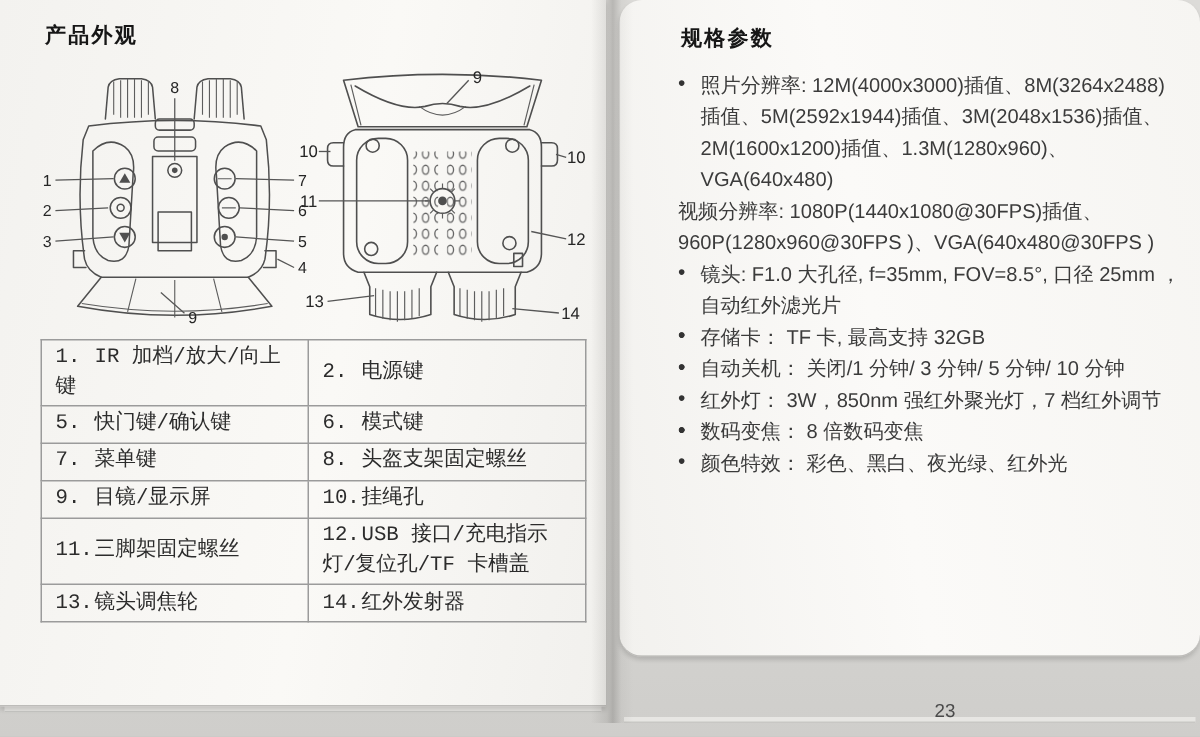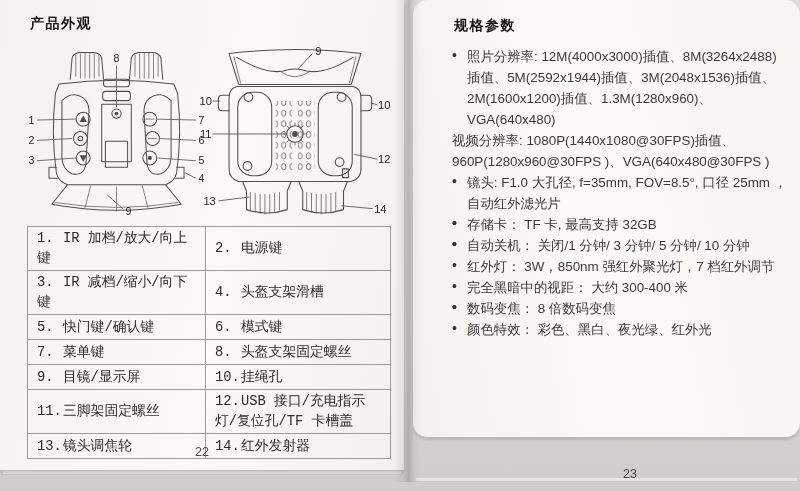--- a/index.html
+++ b/index.html
@@ -208,24 +208,20 @@
       <colgroup>
           <col class="c1">
           <col>
         </colgroup>
       <tbody>
         <tr>
           <td><span class="pnum">1.</span><span>IR 加档/放大/向上键</span></td>
           <td><span class="pnum">2.</span><span>电源键</span></td>
         </tr>
         <tr>
-          <td><span class="pnum">3.</span><span>IR 减档/缩小/向下键</span></td>
-          <td><span class="pnum">4.</span><span>头盔支架滑槽</span></td>
-        </tr>
-        <tr>
           <td><span class="pnum">5.</span><span>快门键/确认键</span></td>
           <td><span class="pnum">6.</span><span>模式键</span></td>
         </tr>
         <tr>
           <td><span class="pnum">7.</span><span>菜单键</span></td>
           <td><span class="pnum">8.</span><span>头盔支架固定螺丝</span></td>
         </tr>
         <tr>
           <td><span class="pnum">9.</span><span>目镜/显示屏</span></td>
           <td><span class="pnum">10.</span><span>挂绳孔</span></td>
@@ -234,21 +230,20 @@
           <td><span class="pnum">11.</span><span>三脚架固定螺丝</span></td>
           <td><span class="pnum">12.</span><span>USB 接口/充电指示灯/复位孔/TF 卡槽盖</span></td>
         </tr>
         <tr>
           <td><span class="pnum">13.</span><span>镜头调焦轮</span></td>
           <td><span class="pnum">14.</span><span>红外发射器</span></td>
         </tr>
       </tbody>
     </table>
 
-    <div class="pagenum pagenum-left">22</div>
   </div>
 
   <div class="page page-right">
     <div class="page-title pr-title">规格参数</div>
 
     <div class="specs">
       <div class="spec">
         <span class="dot">•</span><span>照片分辨率: 12M(4000x3000)插值、8M(3264x2488)插值、5M(2592x1944)插值、3M(2048x1536)插值、2M(1600x1200)插值、1.3M(1280x960)、VGA(640x480)</span>
       </div>
       <div class="spec flush">
@@ -266,21 +261,21 @@
       <div class="spec">
         <span class="dot">•</span>
       </div>
       <div class="spec">
         <span class="dot">•</span><span>自动关机： 关闭/1 分钟/ 3 分钟/ 5 分钟/ 10 分钟</span>
       </div>
       <div class="spec">
         <span class="dot">•</span><span>红外灯： 3W，850nm 强红外聚光灯，7 档红外调节</span>
       </div>
       <div class="spec">
-        <span class="dot">•</span><span>完全黑暗中的视距： 大约 300-400 米</span>
+        <span class="dot">•</span>
       </div>
       <div class="spec">
         <span class="dot">•</span>
       </div>
       <div class="spec">
         <span class="dot">•</span><span>数码变焦： 8 倍数码变焦</span>
       </div>
       <div class="spec">
         <span class="dot">•</span><span>颜色特效： 彩色、黑白、夜光绿、红外光</span>
       </div>

